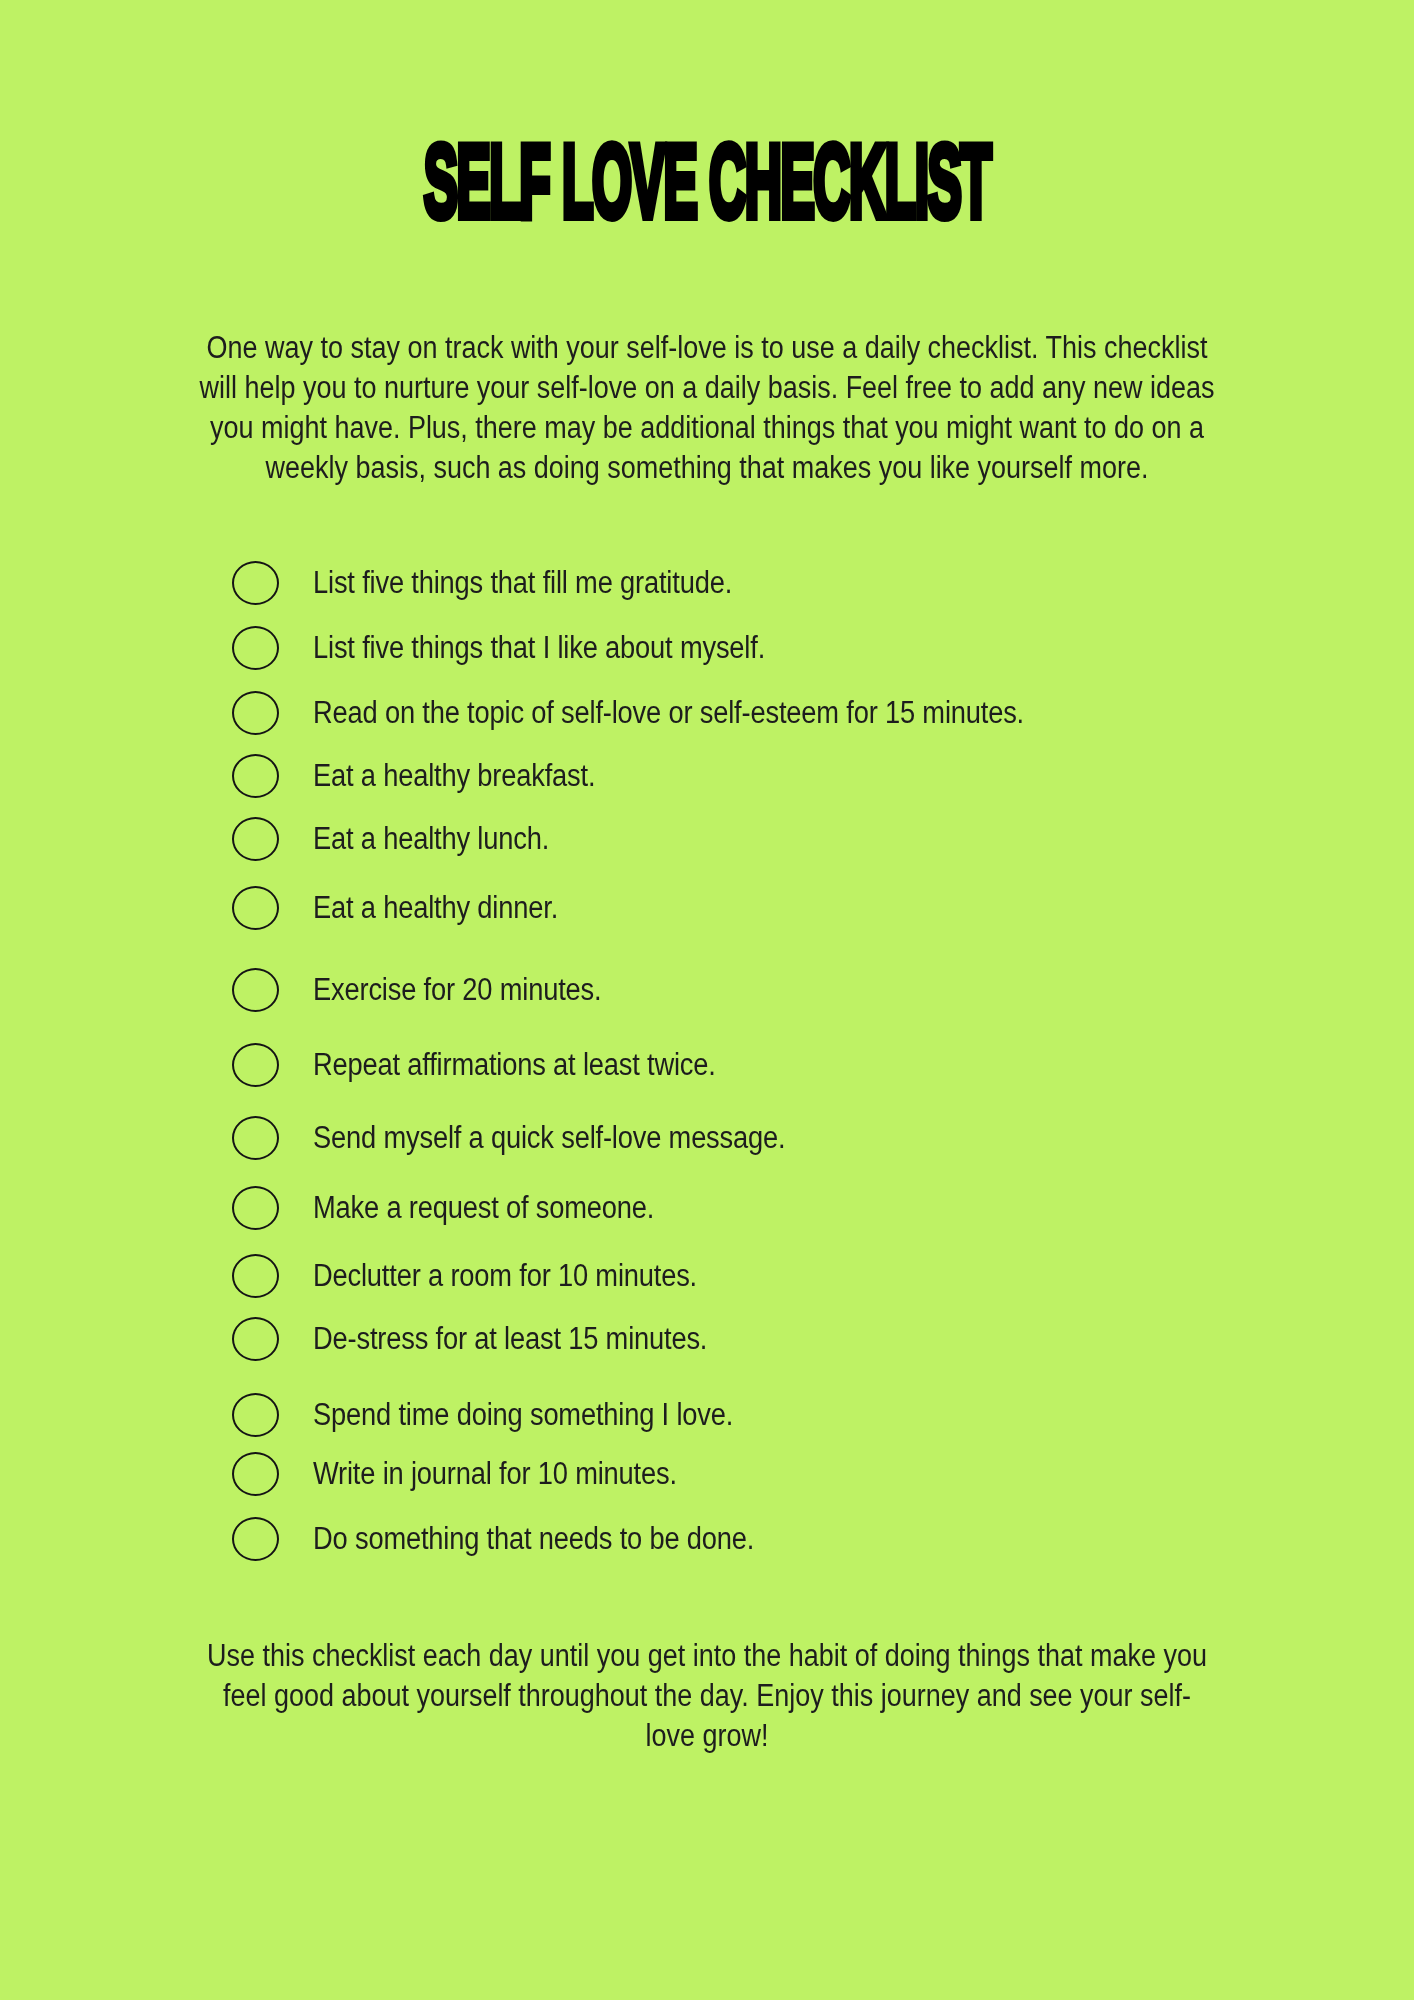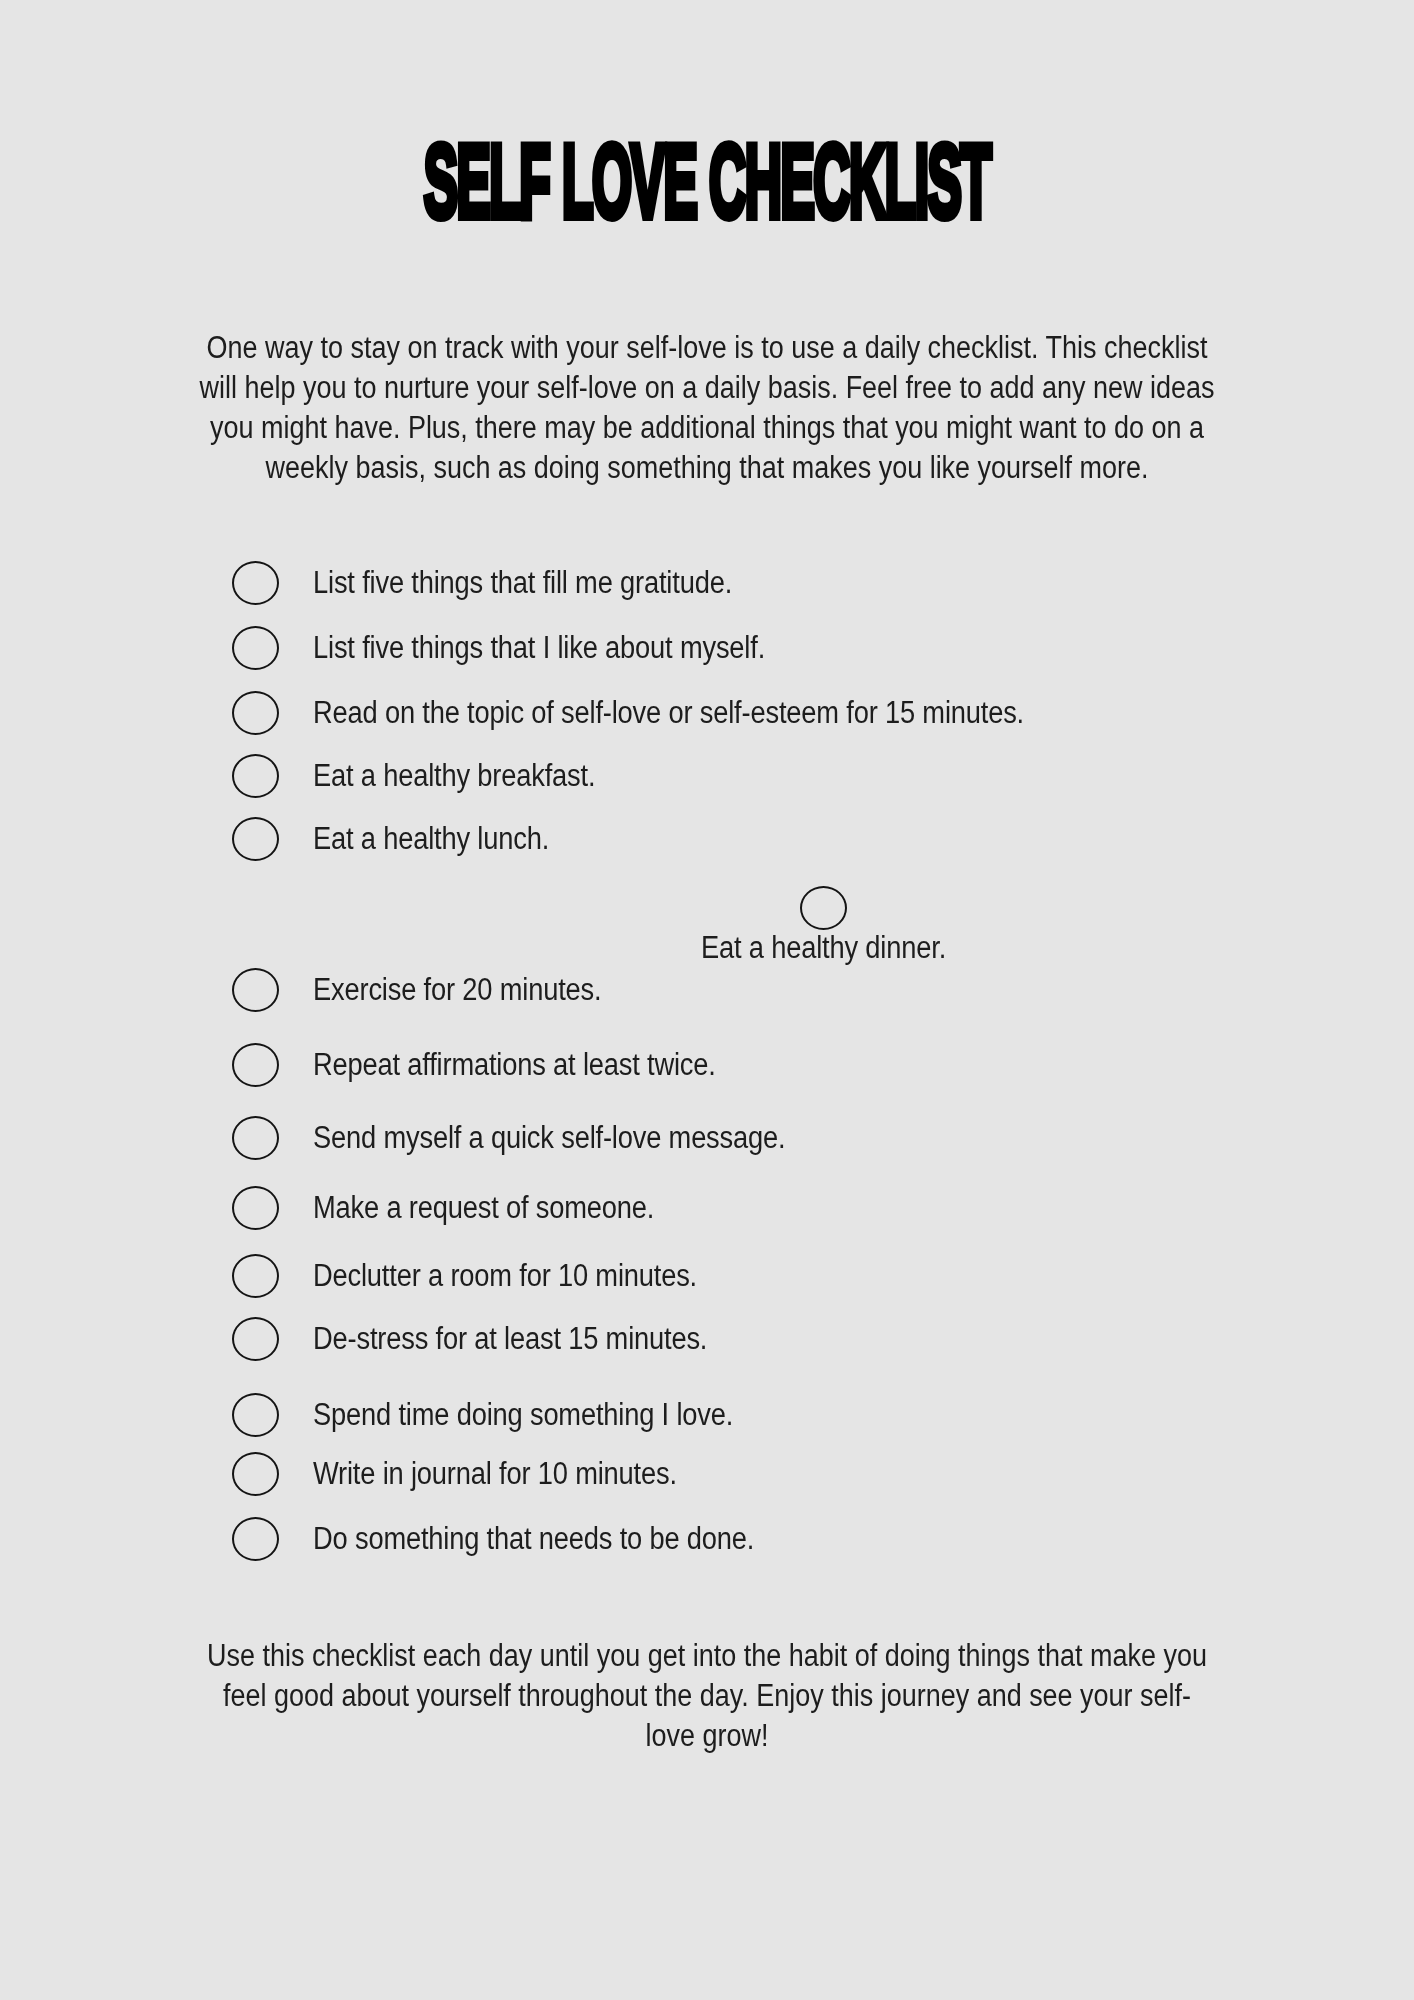--- a/index.html
+++ b/index.html
@@ -1,21 +1,21 @@
 <!DOCTYPE html>
 <html><head>
 <meta charset="utf-8">
 <style>
   * { margin: 0; padding: 0; box-sizing: border-box; }
   html, body { background: #ffffff; }
   .page {
     position: relative;
     width: 1414px;
     height: 2000px;
-    background: #e5e5e5;
+    background: #bef264;
     overflow: hidden;
     font-family: "Liberation Sans", sans-serif;
     color: #1d1d1d;
     margin: 0 auto;
   }
   .title {
     padding-top: 130px;
     font-size: 103px;
     line-height: 1;
     font-weight: 700;
@@ -61,21 +61,21 @@
     letter-spacing: -0.2px;
     white-space: nowrap;
     transform: scaleX(0.88);
     transform-origin: left center;
     color: #1d1d1d;
   }
   
   .row:nth-child(3)  { margin-bottom: 19px; }
   .row:nth-child(4)  { margin-bottom: 19px; }
   .row:nth-child(5)  { margin-bottom: 25px; }
-  .row:nth-child(6)  { margin-bottom: 38px; flex-direction: column; }
+  .row:nth-child(6)  { margin-bottom: 38px; }
   .row:nth-child(7)  { margin-bottom: 31px; }
   .row:nth-child(8)  { margin-bottom: 24px; }
   .row:nth-child(9)  { margin-bottom: 26px; margin-top: 29px; }
   .row:nth-child(10) { margin-bottom: 24px; }
   .row:nth-child(11) { margin-bottom: 19px; }
   .row:nth-child(12) { margin-bottom: 32px; }
   .row:nth-child(13) { margin-bottom: 15px; }
   .row:nth-child(14) { }
   .row:nth-child(15) { margin-bottom: 0; }
 </style>

